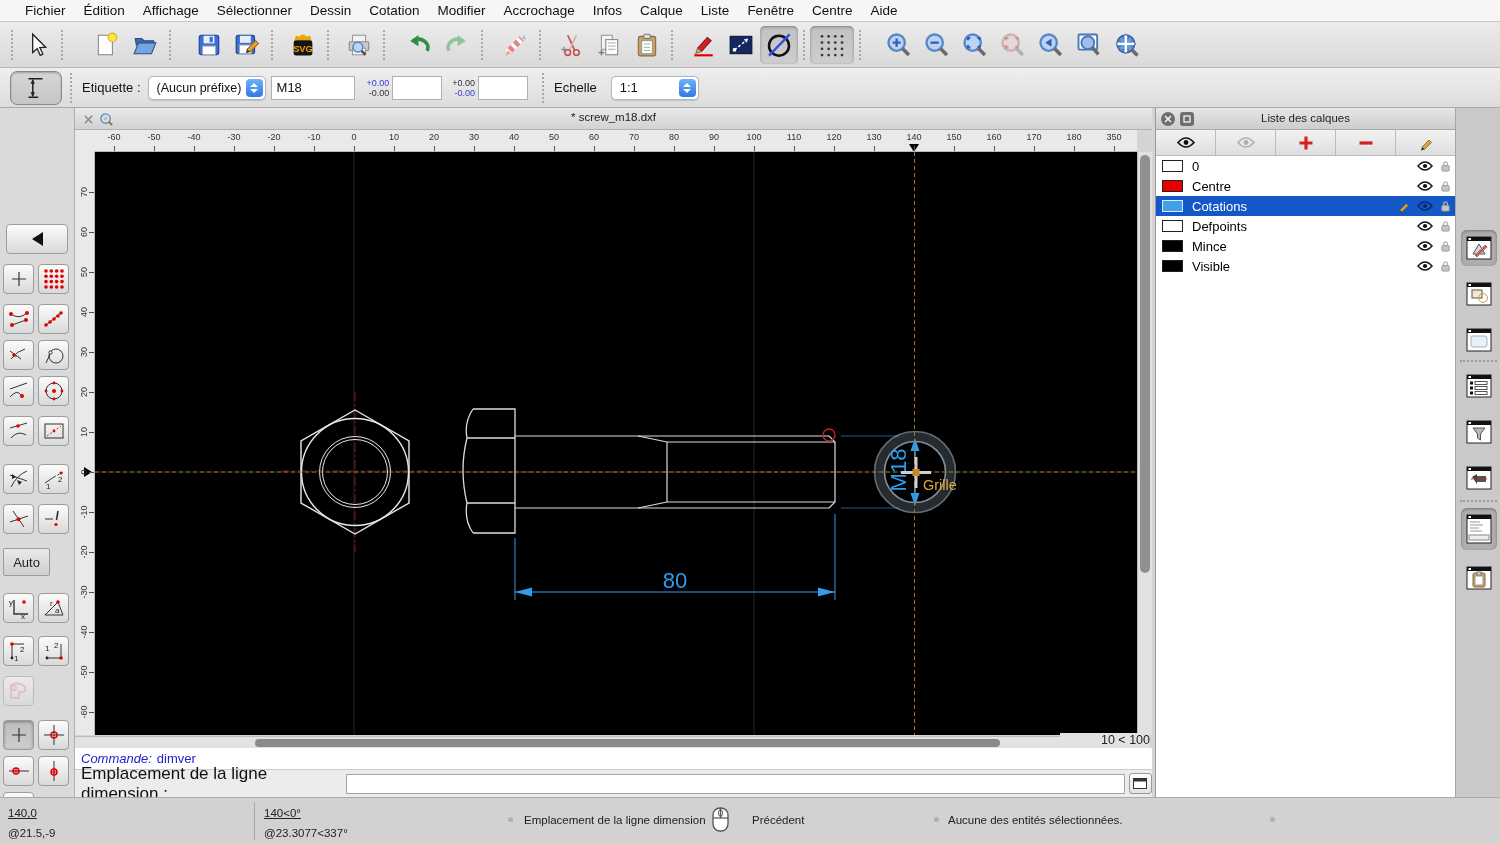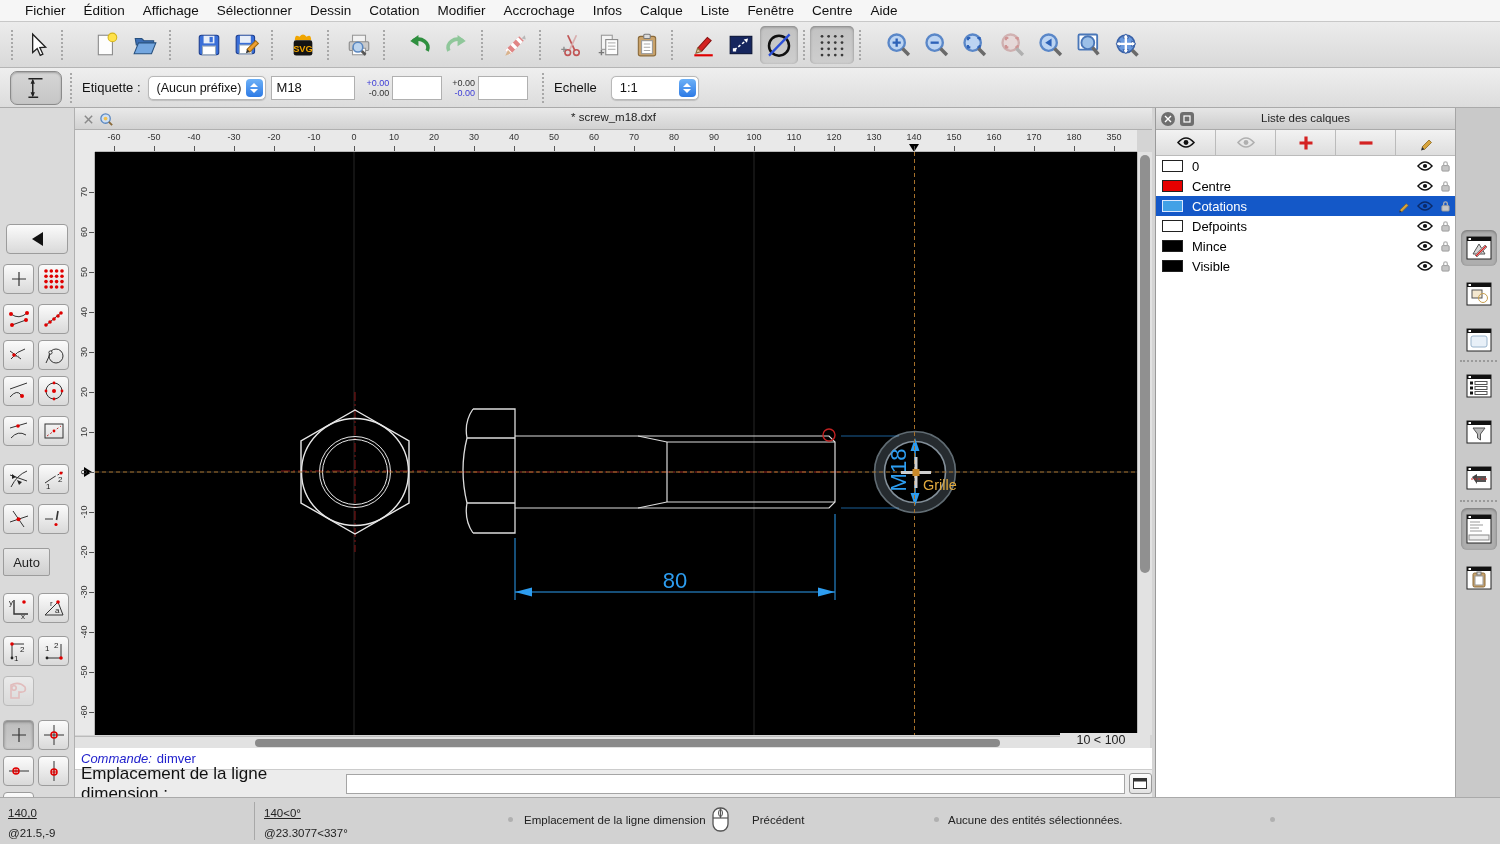--- a/index.html
+++ b/index.html
@@ -55,21 +55,21 @@
 
   #canvas { position:absolute; left:95px; top:152px; width:1042px; height:583px; background:#000;
             background-image:radial-gradient(circle 1.1px at 0 0, #4a4a4a 98%, transparent), ; background-size:40px 40px; background-position:19px 0; }
   #canvas svg { position:absolute; left:0; top:0; }
 
   
   #vscroll { position:absolute; left:1137px; top:152px; width:15px; height:583px; background:#e2e2e2; border-left:1px solid #bbb; }
   #vscroll .thumb { position:absolute; left:2px; top:3px; width:10px; height:418px; background:#909090; border-radius:6px; }
   #hscroll { position:absolute; left:75px; top:736px; width:1062px; height:12px; background:#e2e2e2; border-top:1px solid #bbb; }
   #hscroll .thumb { position:absolute; left:180px; top:2px; width:745px; height:8px; background:#8a8a8a; border-radius:4px; }
-  #grid-indicator { position:absolute; left:1060px; top:733px; width:90px; text-align:center; font-size:12.5px; color:#222; background:#e2e2e2; height:15px; line-height:15px; padding-right:8px; }
+  #grid-indicator { position:absolute; left:1060px; top:733px; width:90px; text-align:right; font-size:12.5px; color:#222; background:#e2e2e2; height:15px; line-height:15px; padding-right:0; }
 
   
   #cmd-history { position:absolute; left:75px; top:748px; width:1077px; height:22px; background:#fff; border-bottom:1px solid #ccc; font-size:13px; padding:3px 0 0 6px; }
   #cmd-history .prompt { color:#2222cc; font-style:italic; }
   #cmd-history .cmd { color:#2222cc; margin-left:5px; }
   #cmd-row { position:absolute; left:75px; top:770px; width:1077px; height:27px; background:#ececec; display:flex; align-items:center; padding-left:6px; }
   #cmd-row label { font-size:17px; color:#111; }
   #cmd-input { margin-left:6px; width:835px; height:20px; background:#fff; border:1px solid #a5a5a5; font-size:12px; }
   #cmd-detach { margin-left:4px; width:25px; height:21px; background:linear-gradient(#fdfdfd,#e2e2e2); border:1px solid #9a9a9a; border-radius:3px; display:flex; align-items:center; justify-content:center; }
 

